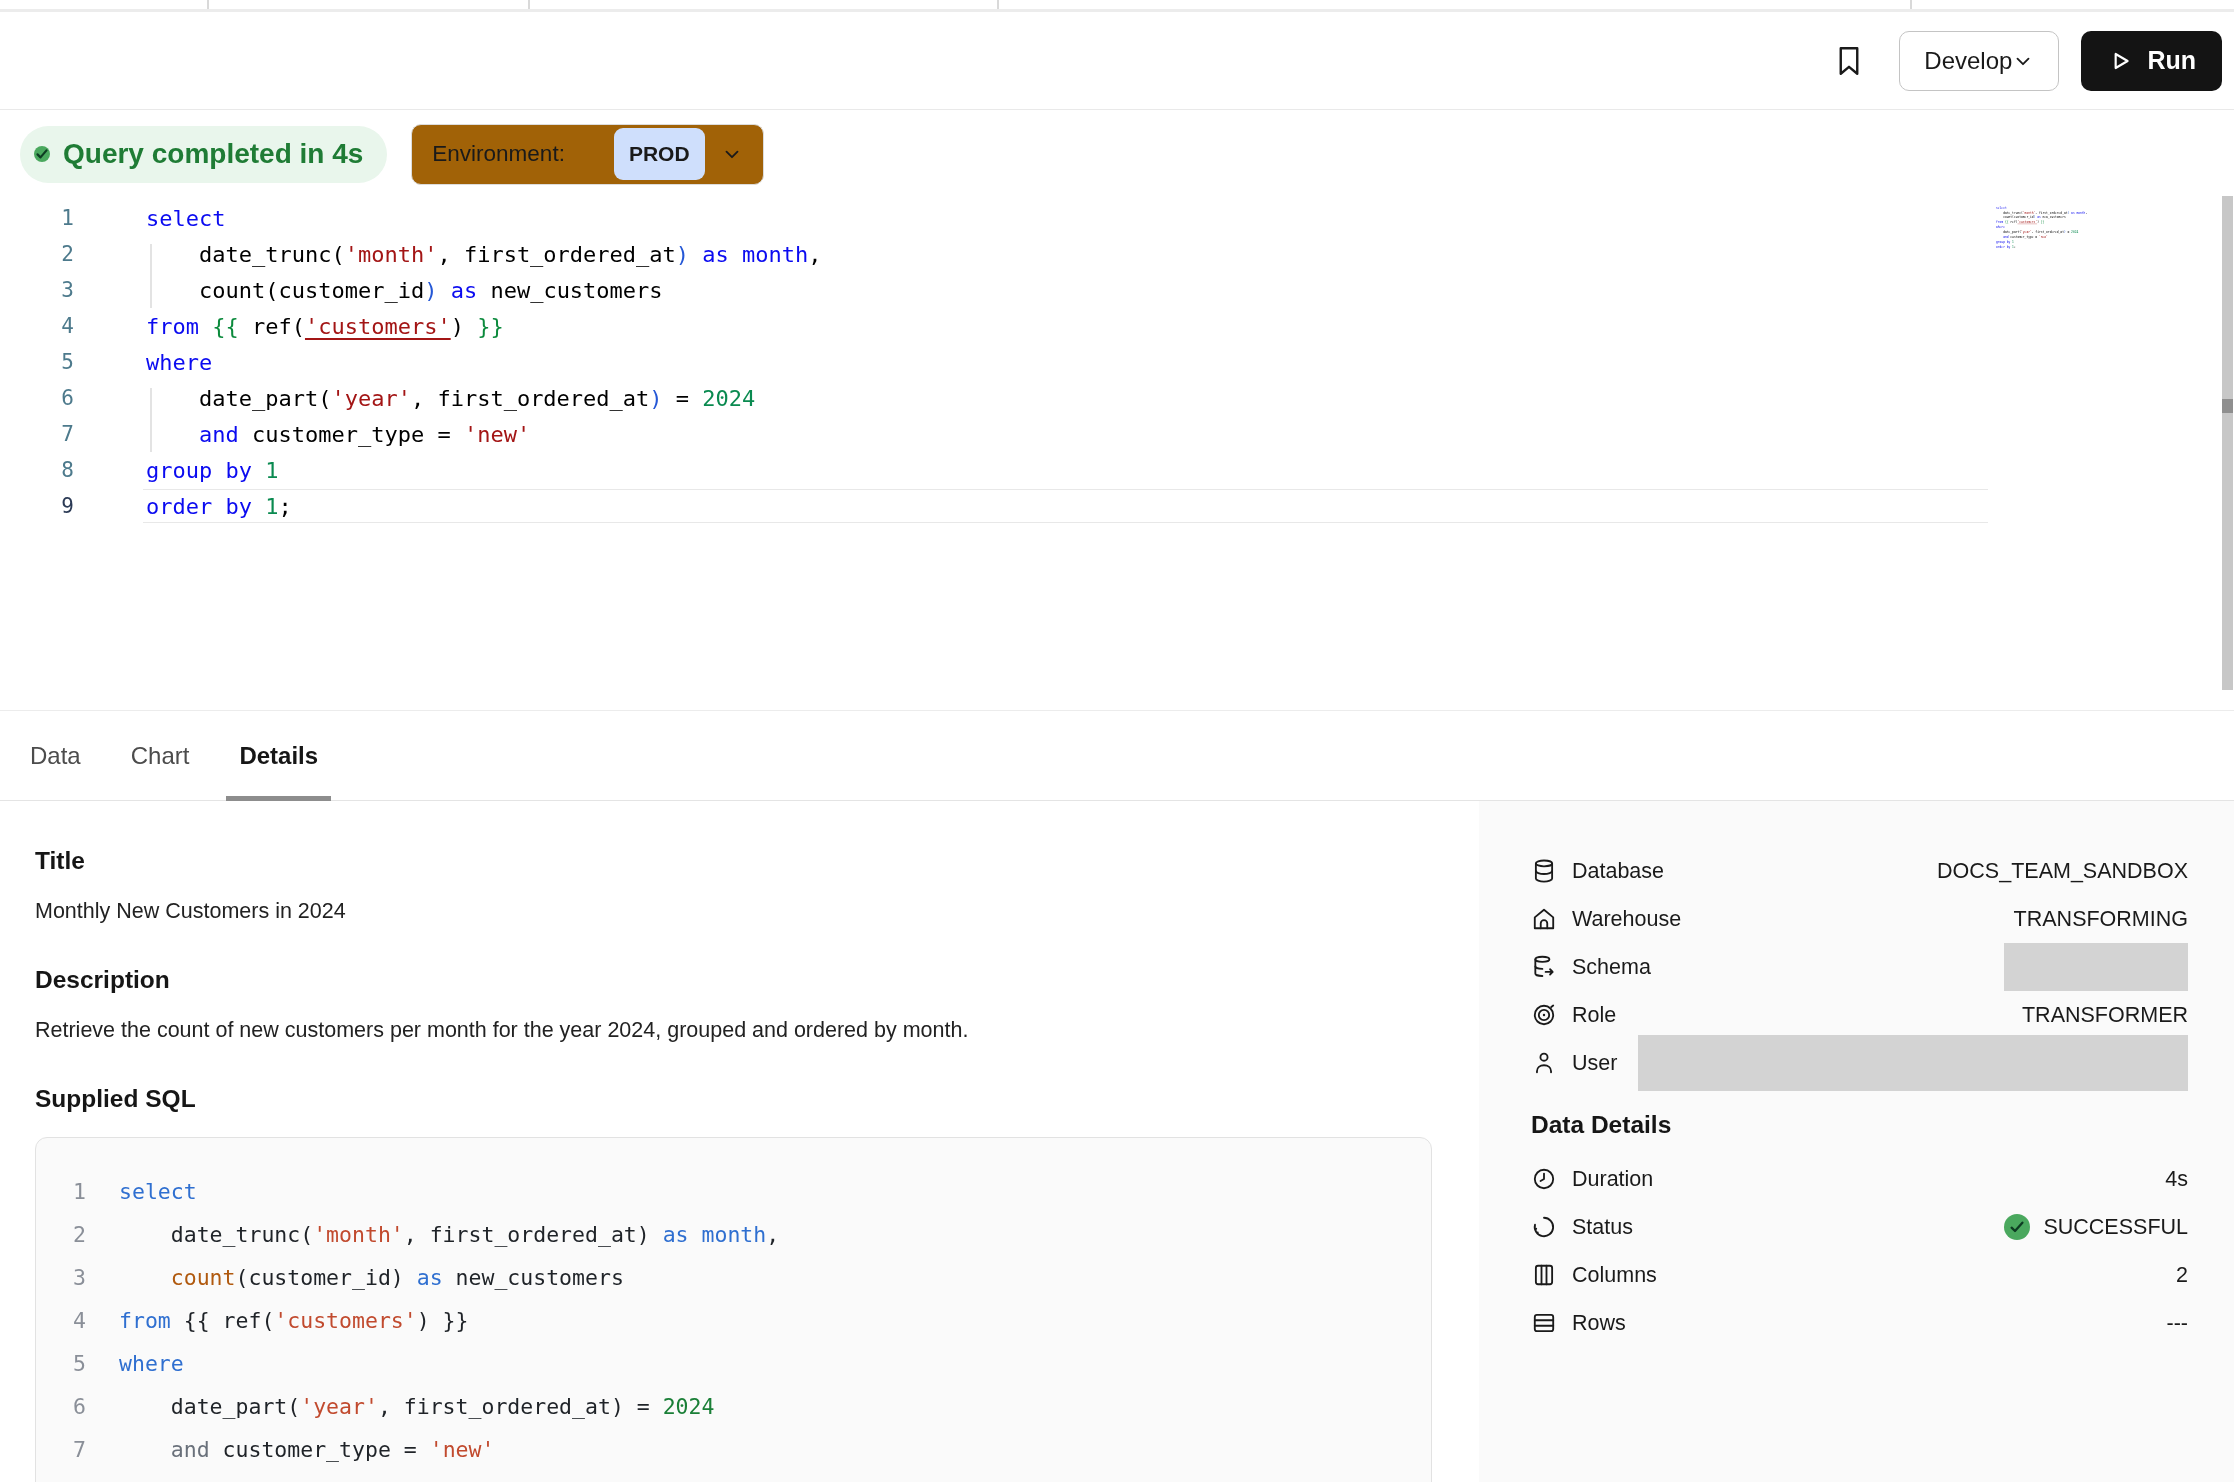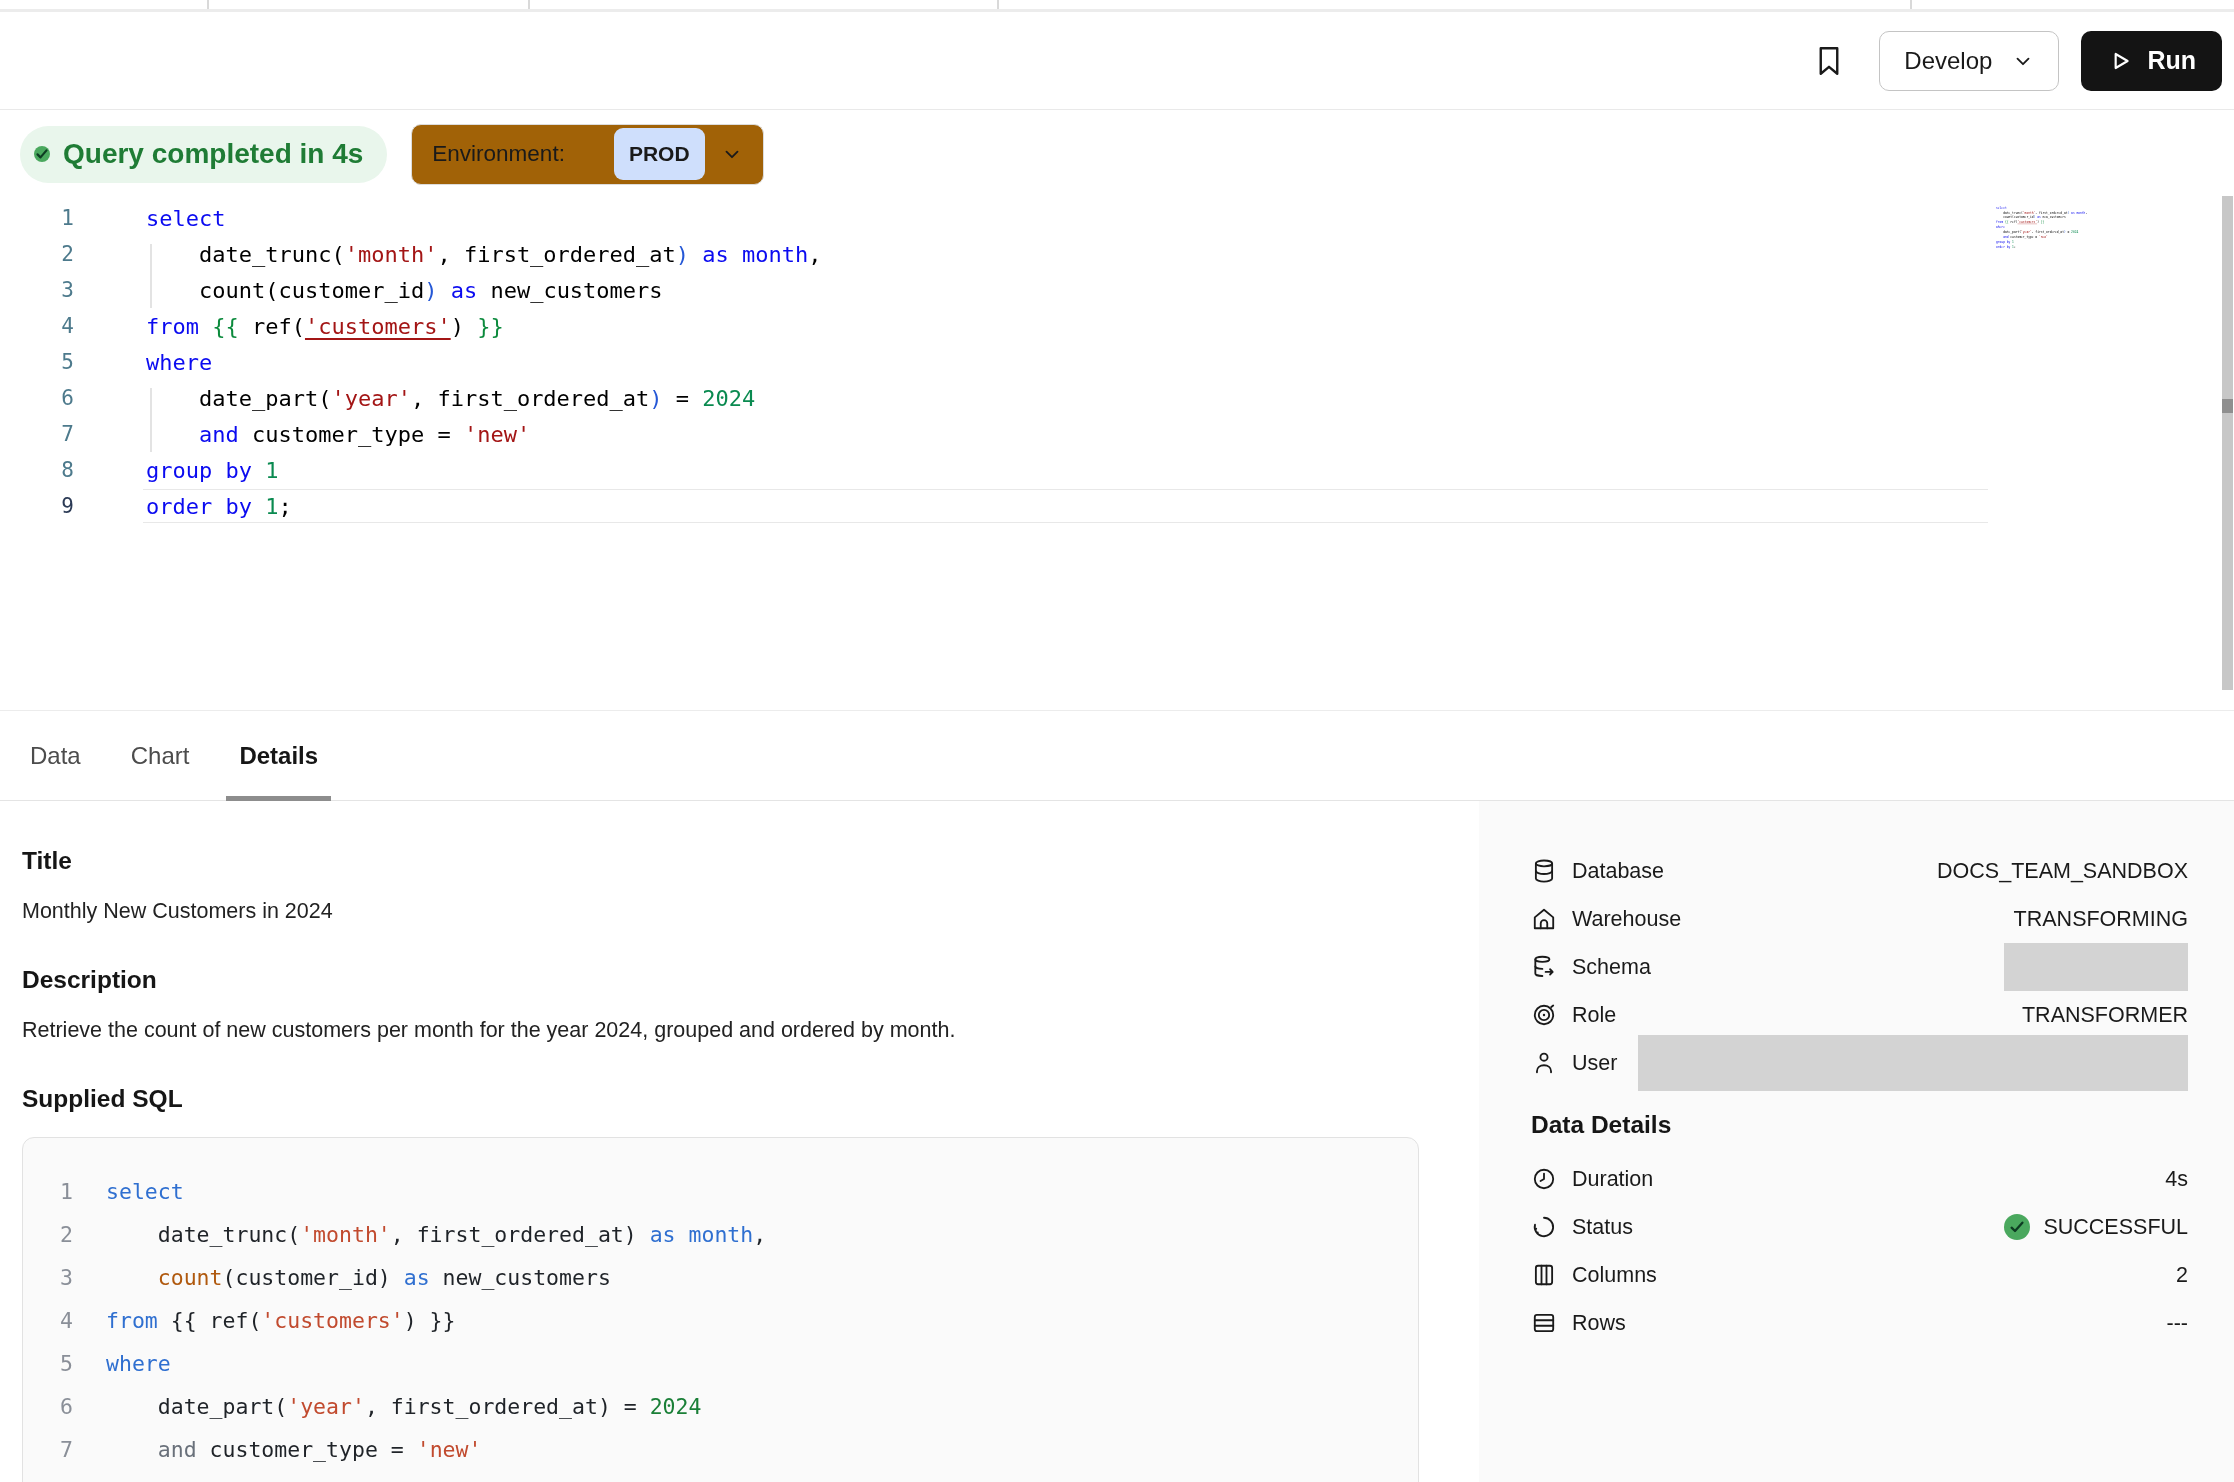--- a/index.html
+++ b/index.html
@@ -13,21 +13,21 @@
 
   
   .header { position:absolute; top:12px; left:0; right:0; height:98px; box-sizing:border-box;
             display:flex; align-items:center; justify-content:flex-end; padding-right:12px;
             border-bottom:1px solid #e9e9e9; background:#fff; }
   .icon-btn { background:none; border:none; padding:0; margin-right:32px; cursor:pointer;
               display:flex; color:#1a1a1a; }
   .icon-btn svg { width:36px; height:36px; }
   .btn-develop { height:60px; padding:0 24px; border:1.5px solid #c4c4c4; border-radius:10px;
                  background:#fff; font-size:24px; color:#1a1a1a; display:flex; align-items:center;
-                 gap:20px; cursor:pointer; font-family:inherit; }
+                 cursor:pointer; font-family:inherit; }
   .btn-develop svg { width:24px; height:24px; }
   .btn-run { height:60px; margin-left:22px; padding:0 26px; border:none; border-radius:10px;
              color:#fff; font-size:25px; font-weight:600; display:flex; align-items:center;
              gap:14px; cursor:pointer; font-family:inherit; }
   .btn-run svg { width:26px; height:26px; }
 
   
   .status-row { position:absolute; top:112px; left:0; height:84px; display:flex;
                 align-items:center; padding-left:20px; gap:24px; }
   .status-pill { height:57px; border-radius:29px; display:flex; align-items:center; gap:13px;
@@ -63,21 +63,21 @@
   .tabbar { position:absolute; top:710px; left:0; right:0; height:91px; box-sizing:border-box;
             border-top:1px solid #ececec; border-bottom:1px solid #e4e4e4; background:#fff;
             display:flex; align-items:stretch; padding-left:30px; gap:50px; }
   .tab { font-size:24px; color:#4c4c4c; display:flex; align-items:center; position:relative;
          cursor:pointer; }
   .tab.active { color:#161616; font-weight:600; }
   .tab.active::after { content:""; position:absolute; left:-13px; right:-13px; bottom:-1px; height:5px; }
 
   
   .content { position:absolute; top:801px; left:0; width:2234px; height:681px; display:flex; }
-  .main { flex:1; padding:46px 40px 0 22px; box-sizing:border-box; }
+  .main { flex:1; padding:46px 40px 0 35px; box-sizing:border-box; }
   .h-sec { font-size:24.5px; font-weight:700; color:#161616; margin:0 0 24px; }
   .p-text { font-size:21.5px; color:#222; margin:0 0 42px; }
 
   .sqlblock { width:1397px; border:1.5px solid #e2e2e2; border-radius:12px; background:#fafafa;
               padding:32px 0 20px; box-sizing:border-box;
               font-family:"DejaVu Sans Mono", monospace; font-size:21.5px; }
   .sq-line { display:flex; height:43px; align-items:center; }
   .sq-ln { width:50px; text-align:right; flex:none; }
   .sq-code { padding-left:33px; white-space:pre; color:#1f2328; }
 

